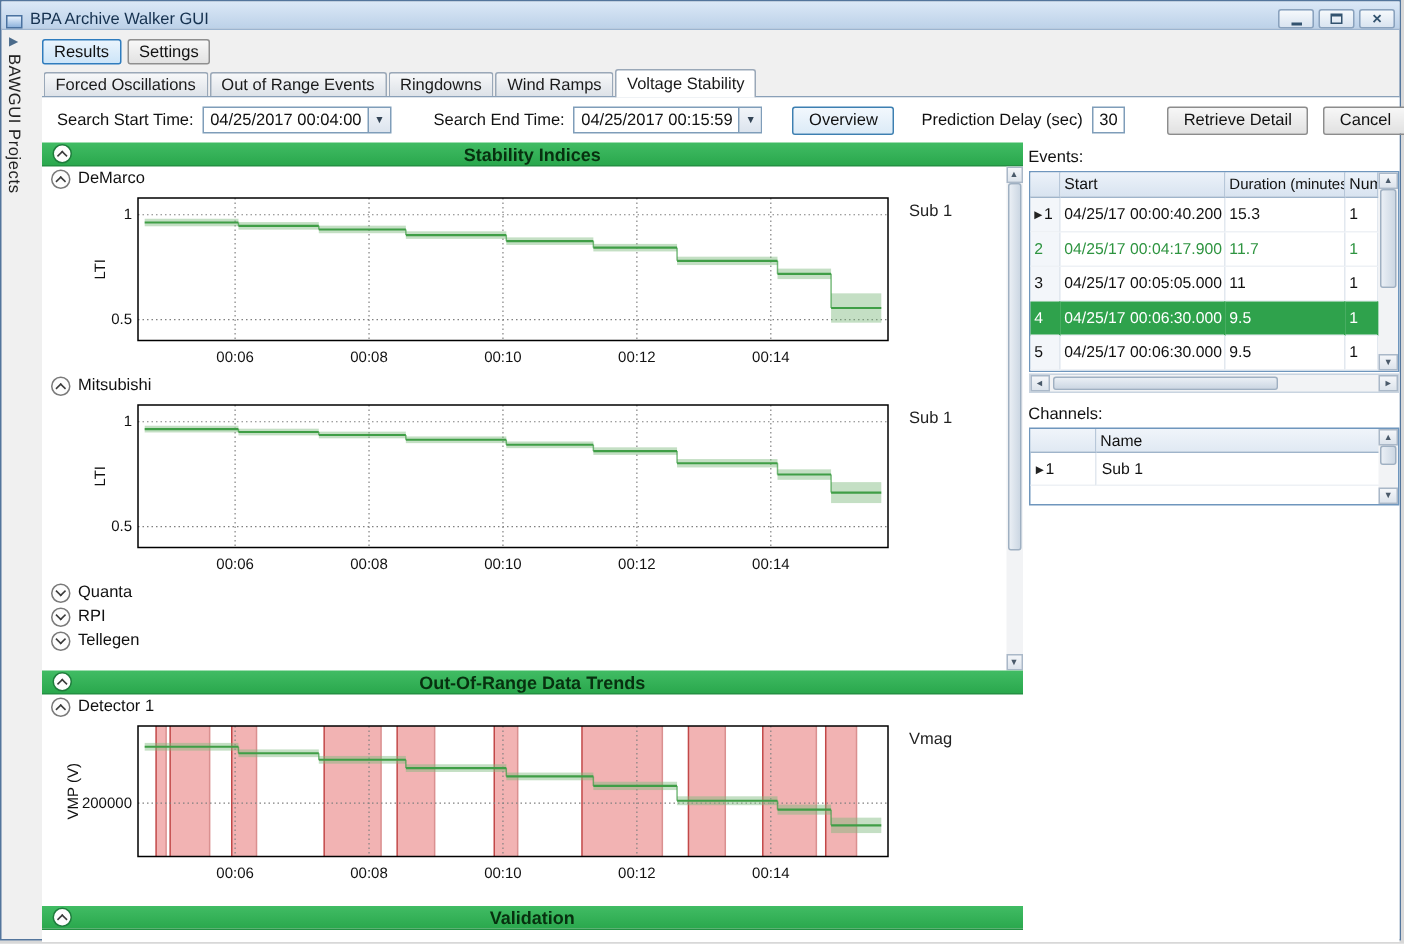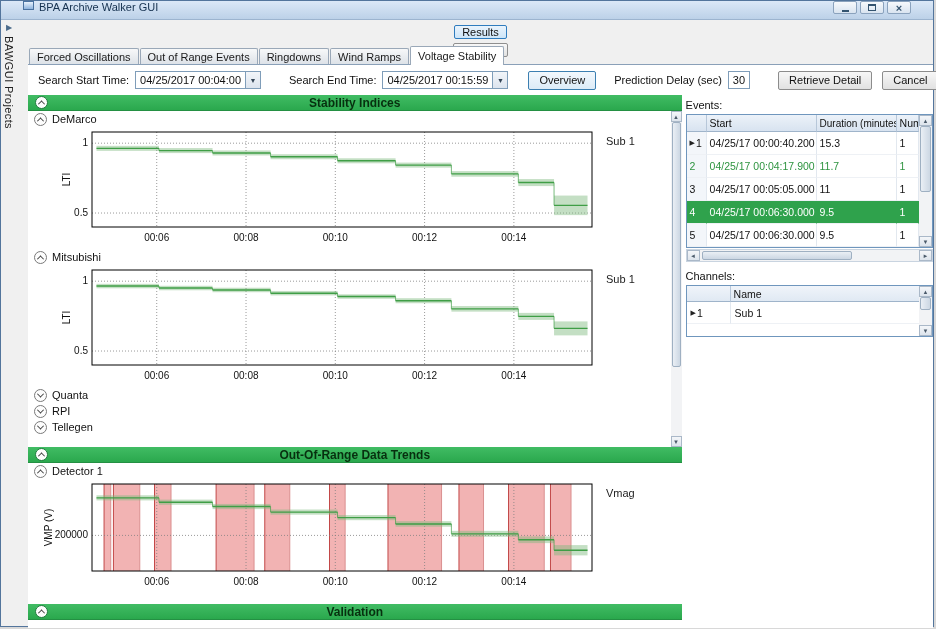--- a/index.html
+++ b/index.html
@@ -2,42 +2,42 @@
 <html><head>
 <meta charset="utf-8">
 <style>
   * { box-sizing: border-box; margin:0; padding:0; }
   html,body { width:936px; height:629px; overflow:hidden; background:#d8d8d8; }
   body { font-family:"Liberation Sans", sans-serif; font-size:11px; color:#111; }
 
   .window { width:934px; height:627px; border:1px solid #53759c; background:#f0f0f0; position:relative; }
 
   
-  .titlebar { height:19px; display:flex; align-items:flex-start; padding:0 22px;
+  .titlebar { height:19px; display:flex; align-items:flex-end; padding:0 3px;
     background:linear-gradient(#dbe8f7,#bcd1e8); border-bottom:1px solid #9cb4cf; }
   .title-icon { width:11px; height:9px; border:1px solid #4a72a0; background:linear-gradient(#e8f2fd,#8fb4dd); margin-right:5px; }
   .title-text { font-size:11px; color:#15314f; }
   .tb-buttons { margin-left:auto; display:flex; gap:3px; }
   .tb-btn { width:24px; height:13px; border:1px solid #8aa2bd; border-radius:2px;
     background:linear-gradient(#f6f9fc,#d9e4f0); display:flex; align-items:center; justify-content:center; cursor:default; }
   .glyph-min { width:7px; height:2px; background:#33536f; margin-top:6px; }
   .glyph-max { width:8px; height:7px; border:1px solid #33536f; border-top-width:2px; }
   .glyph-close { font-size:11px; font-weight:bold; color:#33536f; line-height:10px; }
 
   .window-body { display:flex; height:608px; }
 
   
   .side-strip { width:16px; display:flex; flex-direction:column; align-items:center; padding-top:3px; }
   .side-expander { font-size:8px; color:#4a6a8a; line-height:10px; }
   .side-label { writing-mode:vertical-rl; font-size:11px; color:#222; margin-top:3px; letter-spacing:0.4px; }
 
   .main-col { flex:1; margin-left:11px; display:flex; flex-direction:column; min-width:0; }
 
   
-  .topbar { margin-top:5px; height:18px; display:flex; gap:4px; align-items:center;flex-direction:column; }
+  .topbar { margin-top:5px; height:18px; display:flex; gap:4px; align-items:flex-end; }
   .btn-small { height:17px; padding:0 7px; border:1px solid #8f8f8f; border-radius:2px;
     background:linear-gradient(#f8f8f8,#e2e2e2); display:flex; align-items:center; }
   .btn-small.active { border-color:#2f7cbe; background:linear-gradient(#eaf4fd,#cde5f8); }
 
   
   .tabstrip { margin-top:3px; height:19px; display:flex; align-items:flex-end; border-bottom:1px solid #8aa0b8; padding-left:1px; }
   .tab { height:16px; padding:0 7px; margin-right:1px; border:1px solid #9aa8b8; border-bottom:none;
     border-radius:2px 2px 0 0; background:linear-gradient(#f7f8f9,#dde2e8); display:flex; align-items:center; color:#1a1a1a; }
   .tab.active { height:19px; background:#fff; position:relative; z-index:2; margin-bottom:-1px; }
 

